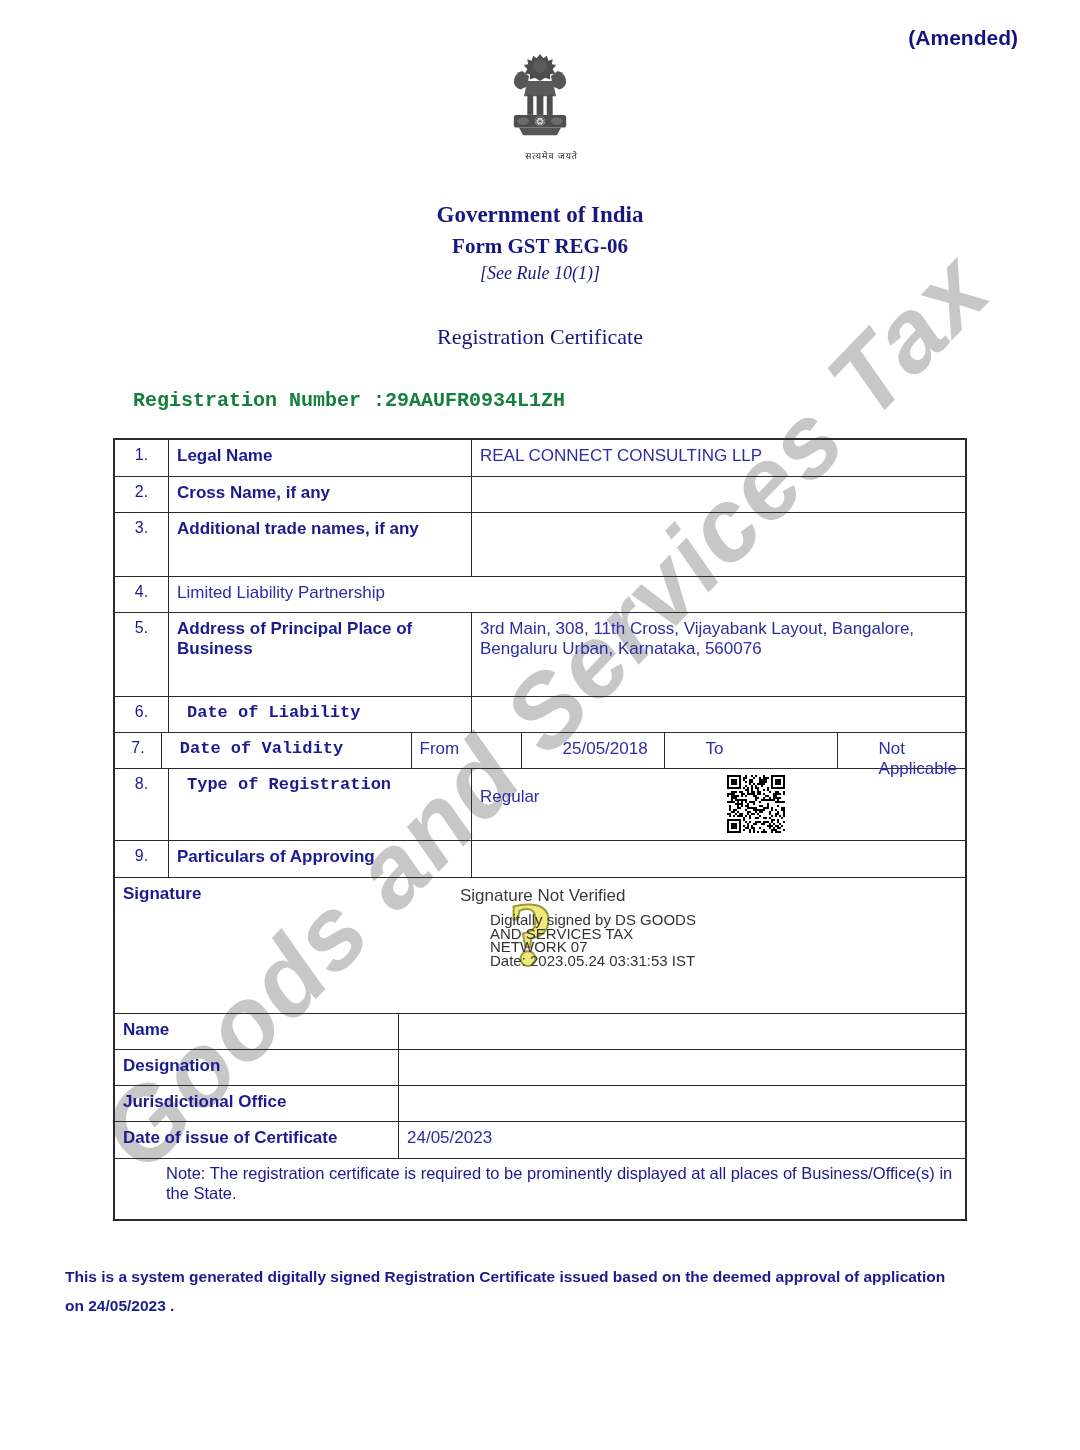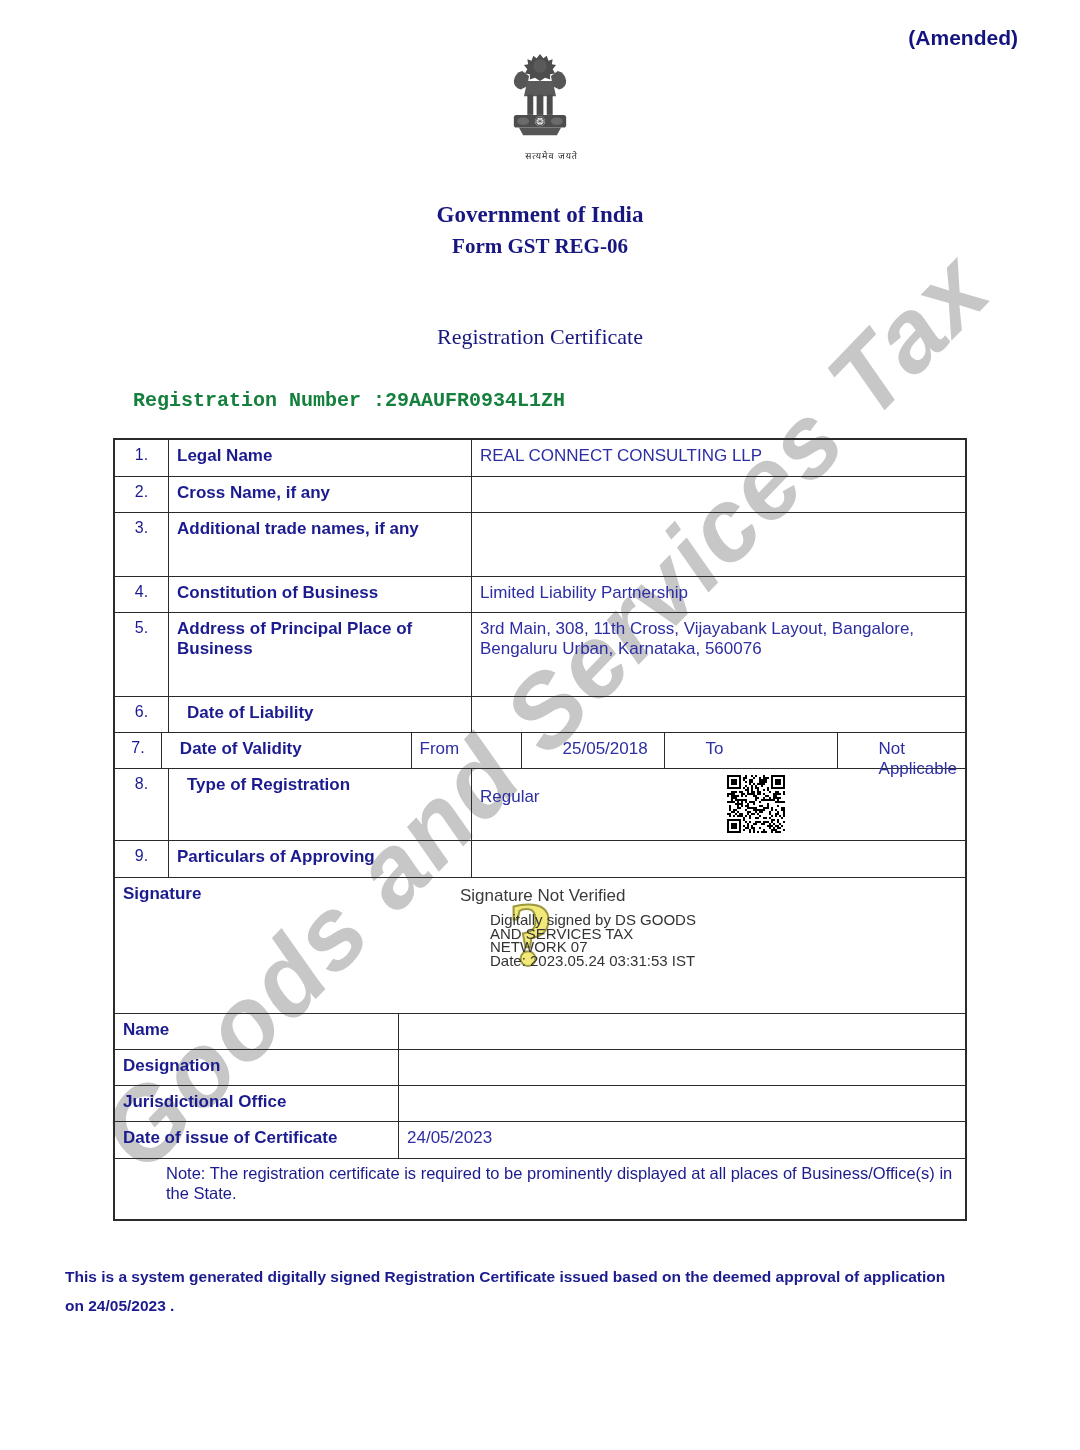--- a/index.html
+++ b/index.html
@@ -22,21 +22,21 @@
   #regnum{position:absolute;left:133px;top:389px;font-family:Liberation Mono, monospace;
           font-size:20px;font-weight:bold;color:#15803d;z-index:1;}
   
   #tbl{position:absolute;left:113px;top:438px;width:854px;border:2px solid #2b2b2b;z-index:1;
        box-sizing:border-box;}
   .row{display:flex;border-bottom:1px solid #2b2b2b;box-sizing:border-box;}
   .row:last-child{border-bottom:none;padding-left:45px;}
   .cell{box-sizing:border-box;padding:6px 8px;overflow:hidden;}
   .c-num{width:54px;border-right:1px solid #2b2b2b;text-align:center;color:#1b1b8f;font-size:16px;}
   .c-label{width:303px;border-right:1px solid #2b2b2b;color:#1b1b8f;font-size:17px;font-weight:bold;}
-  .c-label.indent{padding-left:18px;}
+  .c-label.indent{padding-left:18px;font-family:Liberation Mono, monospace;}
   .c-value{flex:1;color:#2d2da4;font-size:17px;position:relative;}
   .h37{height:37px}.h36{height:36px}.h64{height:64px}.h84{height:84px}.h72{height:72px}
   .c-sub{box-sizing:border-box;border-right:1px solid #2b2b2b;padding:6px 8px;color:#2d2da4;font-size:17px;}
   .sub-from{width:110px}.sub-fromval{width:110px}.sub-to{width:140px}
   .sub-toval{flex:1;border-right:none;}
   .valrow{display:flex;flex:1;padding:0;gap:33px;}
   
   #sig-row{height:135px;position:relative;border-bottom:1px solid #2b2b2b;}
   #sig-label{position:absolute;left:8px;top:6px;color:#1b1b8f;font-size:17px;font-weight:bold;}
   #sig-block{position:absolute;left:345px;top:8px;width:260px;}
@@ -88,20 +88,21 @@
         <ellipse cx="65" cy="81.5" rx="7" ry="4.5" fill="#6a6a6a"></ellipse>
 
         <path d="M20 89 h50 l-5 9 h-40 Z" fill="#565656"></path>
       </g>
     </svg>
     <div class="motto">सत्यमेव जयते</div>
   </div>
 
   <div class="title" id="gov-title">Government of India</div>
   <div class="title" id="form-title">Form GST REG-06</div>
+  <div class="title" id="rule-ref">[See Rule 10(1)]</div>
   <div class="title" id="cert-title">Registration Certificate</div>
 
   <div id="regnum">
     <span>Registration Number :</span><span>29AAUFR0934L1ZH</span>
   </div>
 
   <div id="tbl">
 
     <div class="row h37">
       <div class="cell c-num">1.</div>
@@ -116,21 +117,20 @@
     </div>
 
     <div class="row h64">
       <div class="cell c-num">3.</div>
       <div class="cell c-label">Additional trade names, if any</div>
       <div class="cell c-value"></div>
     </div>
 
     <div class="row h36">
       <div class="cell c-num">4.</div>
-      <div class="cell c-label">Constitution of Business</div>
       <div class="cell c-value">Limited Liability Partnership</div>
     </div>
 
     <div class="row h84">
       <div class="cell c-num">5.</div>
       <div class="cell c-label">Address of Principal Place of Business</div>
       <div class="cell c-value">3rd Main, 308, 11th Cross, Vijayabank Layout, Bangalore, Bengaluru Urban, Karnataka, 560076</div>
     </div>
 
     <div class="row h36">

